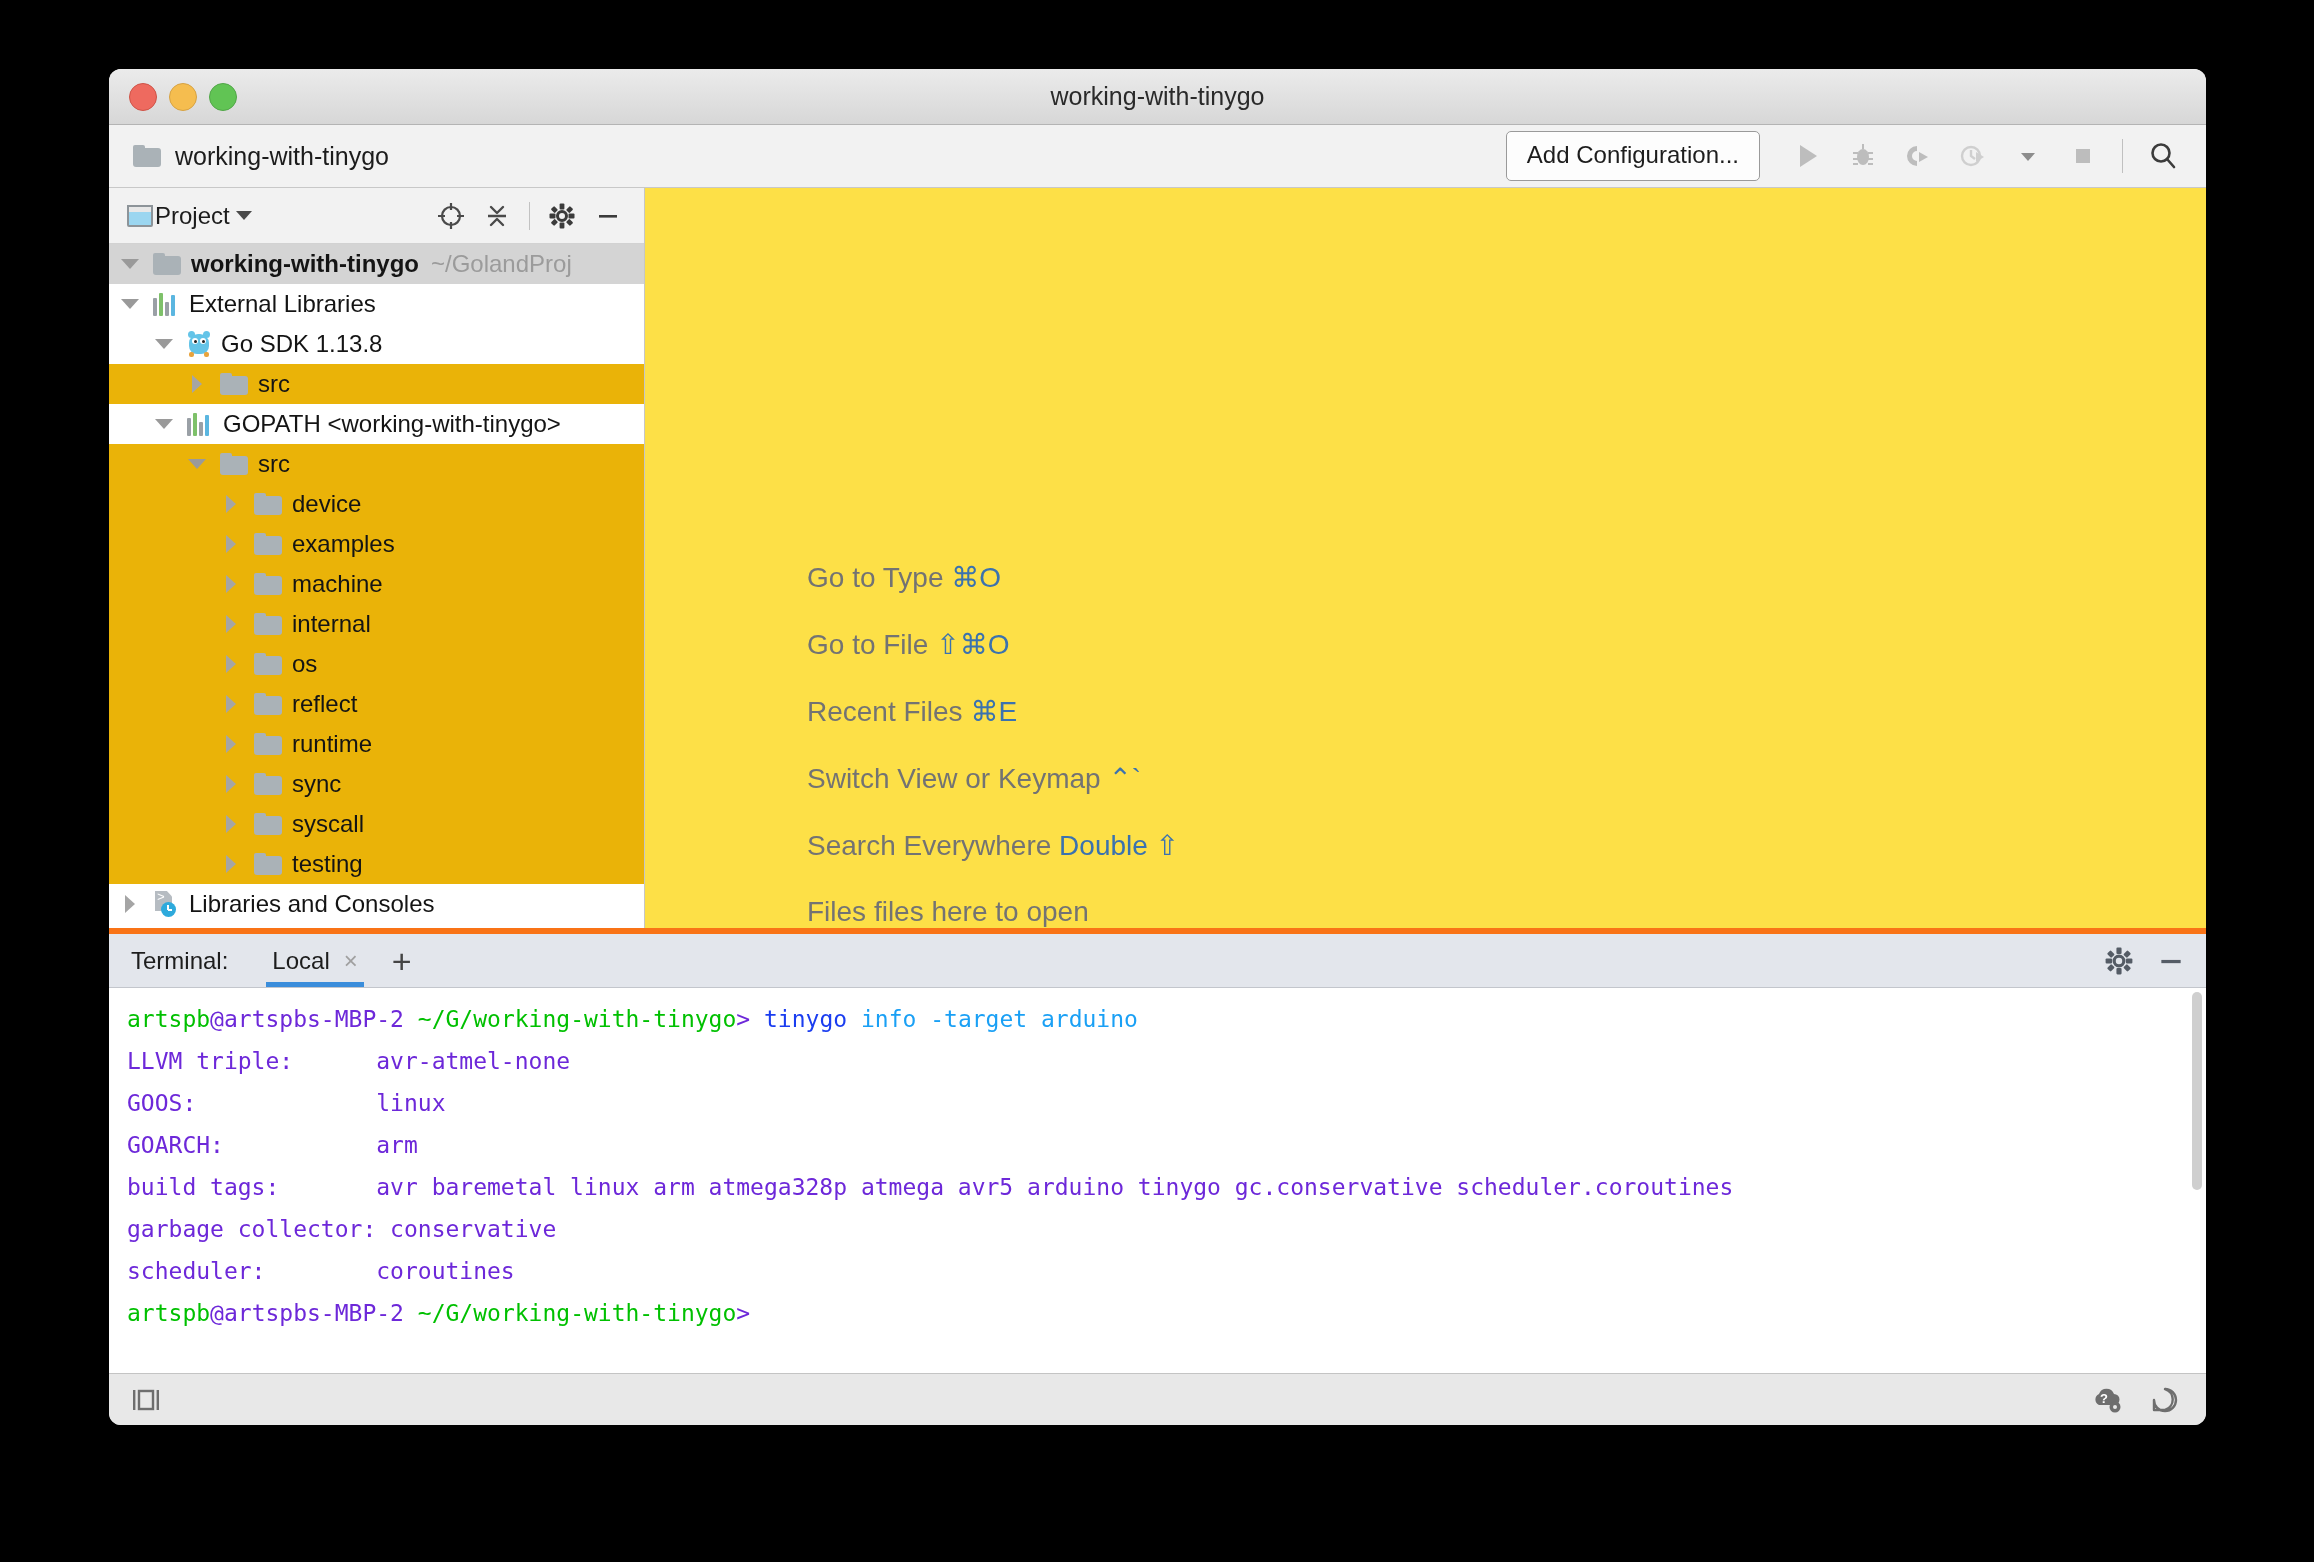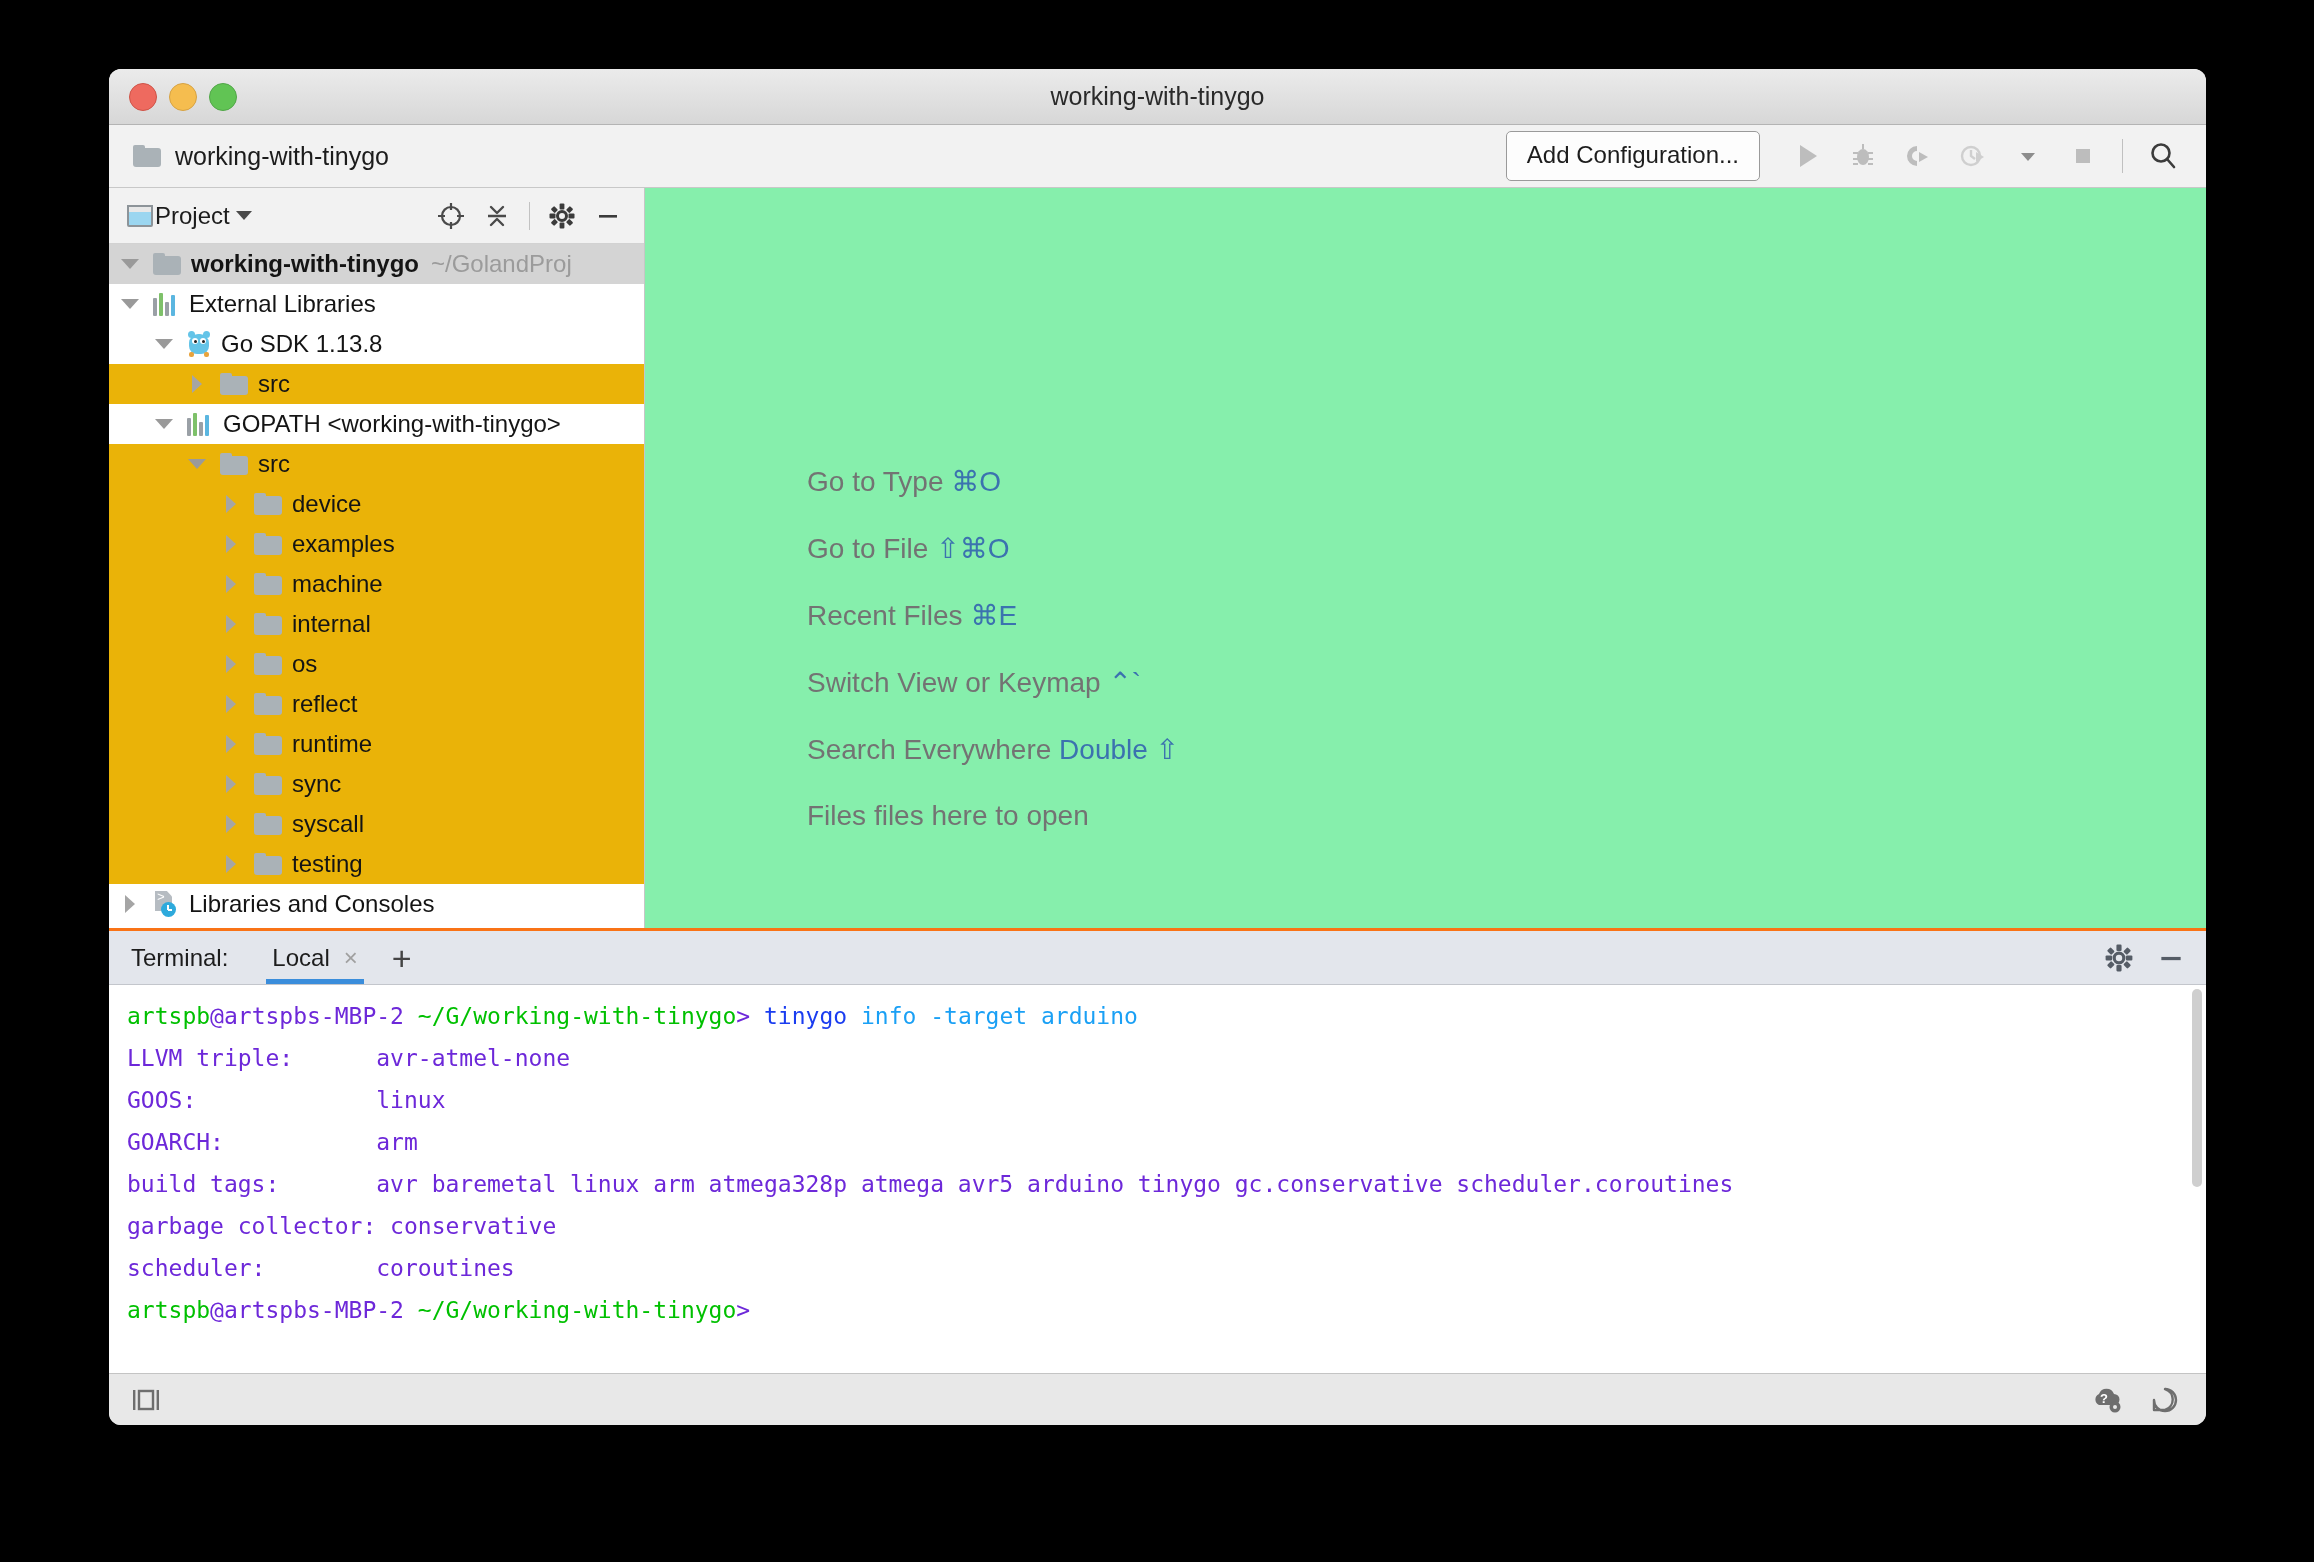--- a/index.html
+++ b/index.html
@@ -332,24 +332,24 @@
   }
   .scratch-ico .clock::before{
     content:"";
     position:absolute;left:7px;top:7px;
     width:4px;height:2px;background:#fff;
   }
 
   
   #editor {
     flex: 1 1 auto;
-    background: #86efac;
+    background: #fde047;
     position: relative;
     display: flex;
-    align-items: center;
+    align-items: flex-end;
     min-width: 0;
     overflow: hidden;
   }
   #tips {
     margin-top: 180px;
     margin-left: 162px;
     display: flex;
     flex-direction: column;
     gap: 34px;
   }
@@ -359,21 +359,21 @@
     white-space: nowrap;
   }
   .tip .key { color: #3b72af; }
 
   
   #terminal {
     flex: 1 1 auto;
     display: flex;
     flex-direction: column;
     min-height: 0;
-    border-top: 3px solid #f97316;
+    border-top: 6px solid #f97316;
   }
   #term-header {
     height: 53px;
     flex: 0 0 53px;
     background: #e3e6ec;
     display: flex;
     align-items: center;
     padding: 0 14px 0 22px;
     border-bottom: 1px solid #c3c6cc;
   }

